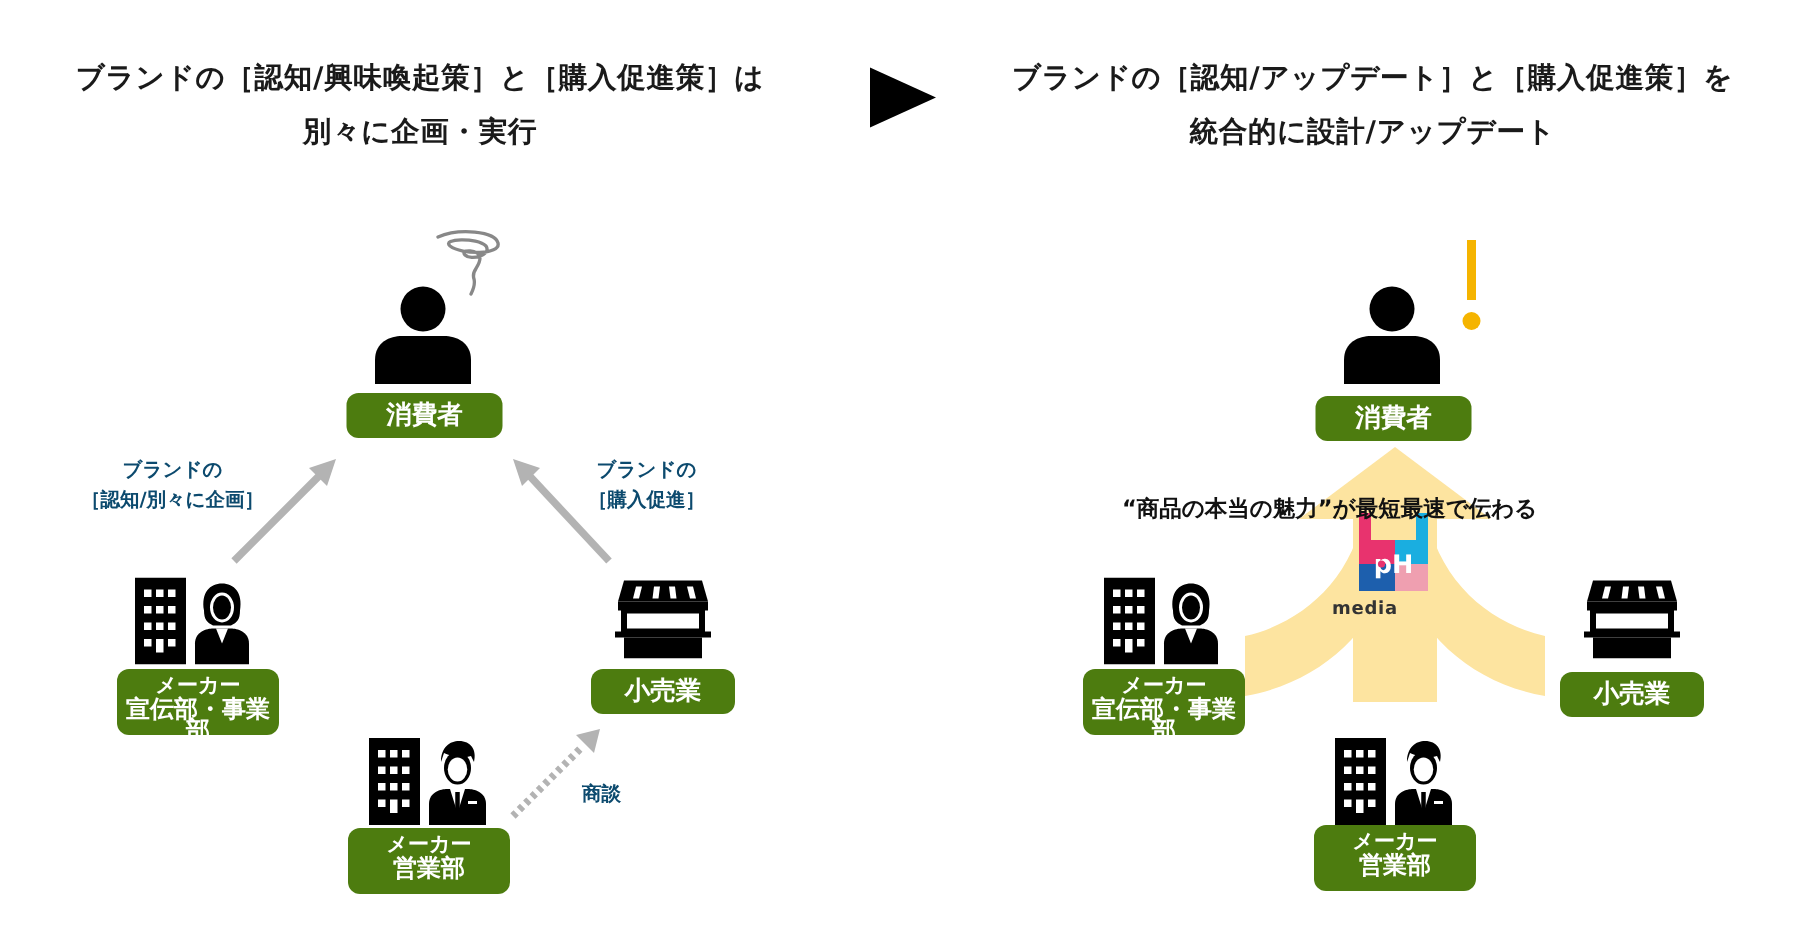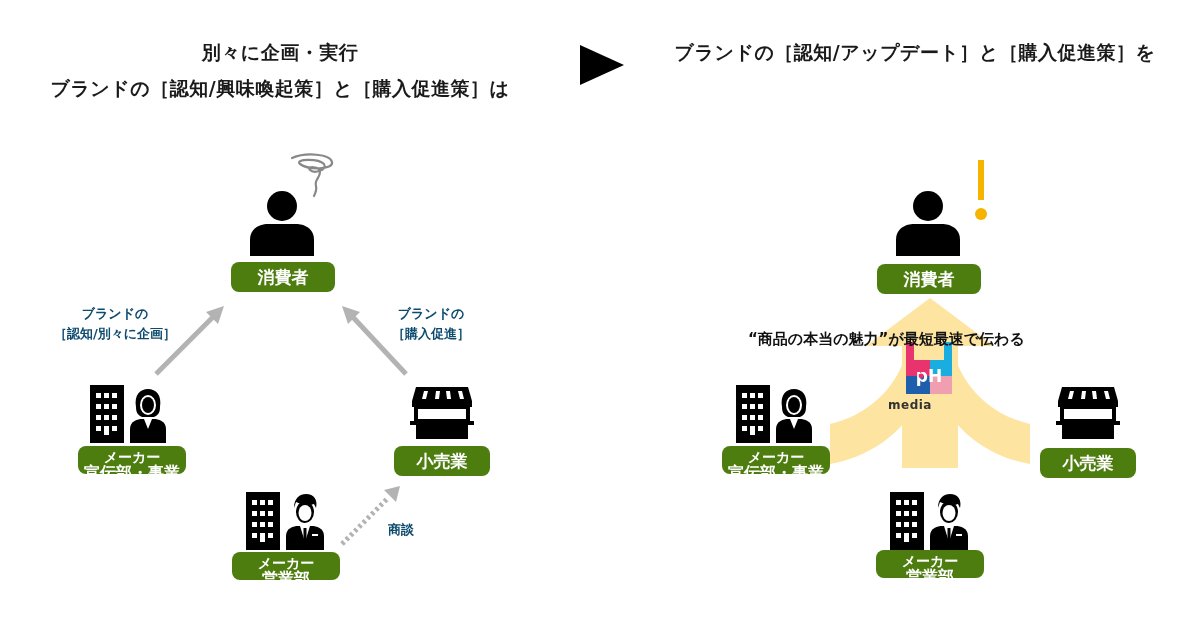--- a/index.html
+++ b/index.html
@@ -16,21 +16,21 @@
   .big-arrow { position: absolute; left: 578px; top: 44px; width: 48px; height: 42px; }
 
   .abs { position: absolute; }
 
   .label-pill {
     position: absolute; background: #4d7c0f; color: #fff; border-radius: 8px;
     text-align: center; font-weight: bold;
   }
   .pill-consumer { width: 104px; height: 30px; font-size: 17px; line-height: 30px; }
   .pill-retail { width: 96px; height: 30px; font-size: 17px; line-height: 30px; }
-  .pill-maker { width: 108px; height: 28px; padding-top: 2px; }
+  .pill-maker { width: 108px; height: 44px; padding-top: 2px; }
   .pill-maker .t1 { font-size: 14px; line-height: 18px; display: block; }
   .pill-maker .t2 { font-size: 16px; line-height: 14px; display: block; }
 
   .annot { position: absolute; font-size: 13px; font-weight: bold; line-height: 20px; color: #0c4a6e; }
   .annot.left-a { left: 40px; top: 304px; width: 150px; text-align: center; }
   .annot.right-a { left: 376px; top: 304px; width: 110px; text-align: center; }
   .annot.deal { left: 388px; top: 520px; }
 
   .tagline {
     position: absolute; left: 748px; top: 316px; width: 360px;
@@ -40,30 +40,31 @@
   }
 
   .logo-text {
     position: absolute; font-size: 12px; font-weight: bold; color: #333; letter-spacing: 0.5px;
   }
 </style>
 </head>
 <body>
 
 <div class="heading left">
+  <div>ブランドの［認知/興味喚起策］と［購入促進策］は</div>
   <div>別々に企画・実行</div>
-  <div>ブランドの［認知/興味喚起策］と［購入促進策］は</div>
 </div>
 
 <svg class="big-arrow" viewBox="0 0 48 42">
   <polygon points="2,1 46,21 2,41" fill="#000"></polygon>
 </svg>
 
 <div class="heading right">
   <div>ブランドの［認知/アップデート］と［購入促進策］を</div>
+  <div>統合的に設計/アップデート</div>
 </div>
 
 <div>
 
   <svg class="abs" style="left:288px;top:150px;width:50px;height:50px;" viewBox="0 0 50 50">
     <g fill="none" stroke="#888" stroke-width="2.2" stroke-linecap="round">
       <path d="M4,8 C18,2 42,4 44,12 C46,20 20,20 12,14 C6,9 30,8 36,14 C40,20 26,24 22,20 C18,16 32,16 32,22 C32,28 26,30 28,36 C29,40 27,44 26,46"></path>
     </g>
   </svg>
 

